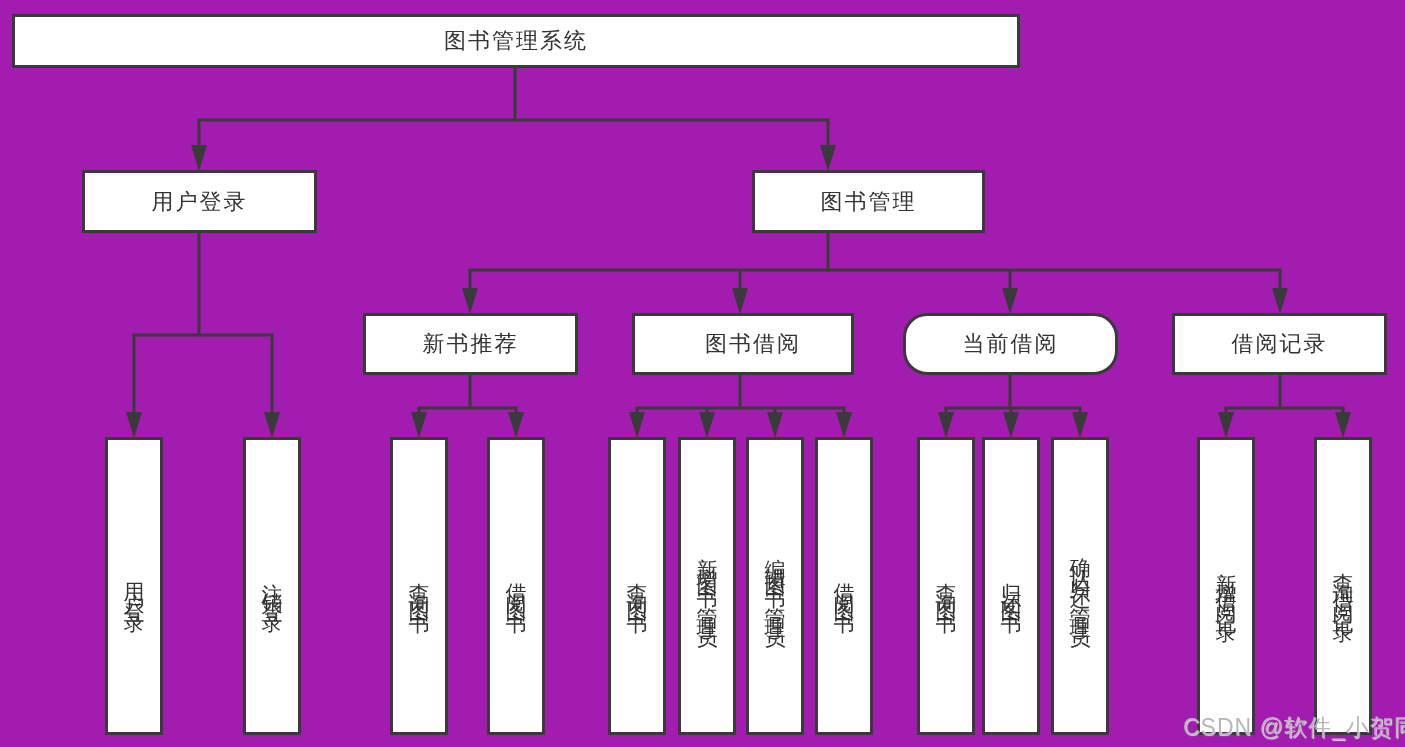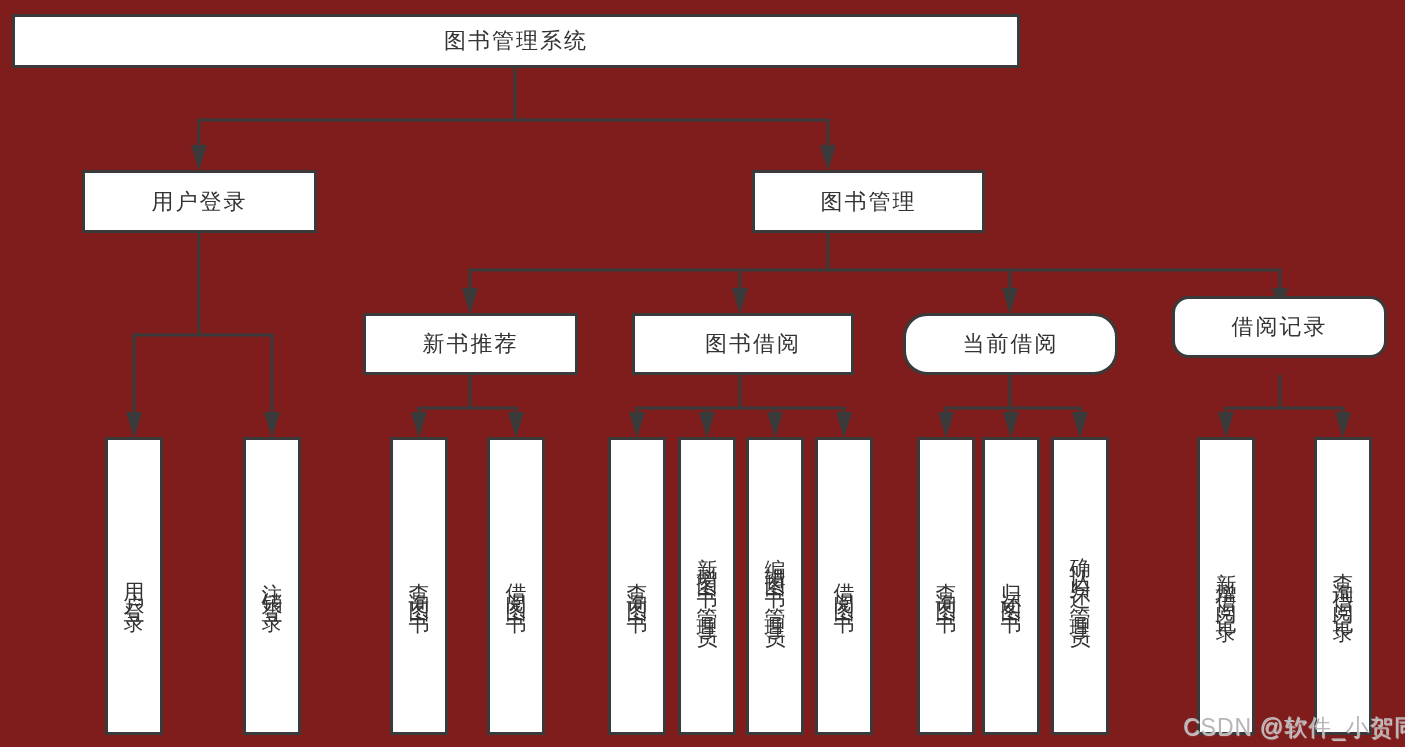--- a/index.html
+++ b/index.html
@@ -1,18 +1,18 @@
 <!DOCTYPE html>
 <html><head>
 <meta charset="utf-8">
 <style>
   * { margin:0; padding:0; box-sizing:border-box; }
   html,body { background:#ffffff; }
   body { font-family:"Liberation Sans","DejaVu Sans",sans-serif; }
-  .canvas { position:relative; width:1405px; height:747px; background:#7f1d1d; overflow:hidden; }
+  .canvas { position:relative; width:1405px; height:747px; background:#a21caf; overflow:hidden; }
   svg.wires { position:absolute; left:0; top:0; width:1405px; height:747px; }
   .box {
     position:absolute; background:#ffffff; border:3px solid #3a3a3a;
     display:flex; align-items:center; justify-content:center;
     color:#333333;
   }
   .hbox { font-size:22px; letter-spacing:2px; }
   .vbox {
     writing-mode:vertical-rl; text-orientation:mixed;
     font-size:21px; letter-spacing:10px;
@@ -98,21 +98,21 @@
   </svg>
 
   <div class="box hbox" style="left:12px; top:14px; width:1008px; height:54px;">图书管理系统</div>
 
   <div class="box hbox" style="left:82px; top:170px; width:235px; height:63px;">用户登录</div>
   <div class="box hbox" style="left:712px; top:170px; width:233px; height:63px;margin-left:40px;">图书管理</div>
 
   <div class="box hbox" style="left:363px; top:313px; width:215px; height:62px;text-align:right;">新书推荐</div>
   <div class="box hbox" style="left:632px; top:313px; width:222px; height:62px;padding-left:20px;">图书借阅</div>
   <div class="box hbox" style="left:903px; top:313px; width:215px; height:62px;border-radius:24px;">当前借阅</div>
-  <div class="box hbox" style="left:1172px; top:296px; width:215px; height:62px;border-radius:17px;">借阅记录</div>
+  <div class="box hbox" style="left:1172px; top:313px; width:215px; height:62px;">借阅记录</div>
 
   <div class="box vbox" style="left:105px;">用户登录</div>
   <div class="box vbox" style="left:243px;">注销登录</div>
 
   <div class="box vbox" style="left:390px;">查询图书</div>
   <div class="box vbox" style="left:487px;">借阅图书</div>
 
   <div class="box vbox" style="left:608px;">查询图书</div>
   <div class="box vbox" style="left:678px;">新增图书（管理员）</div>
   <div class="box vbox" style="left:746px;">编辑图书（管理员）</div>

